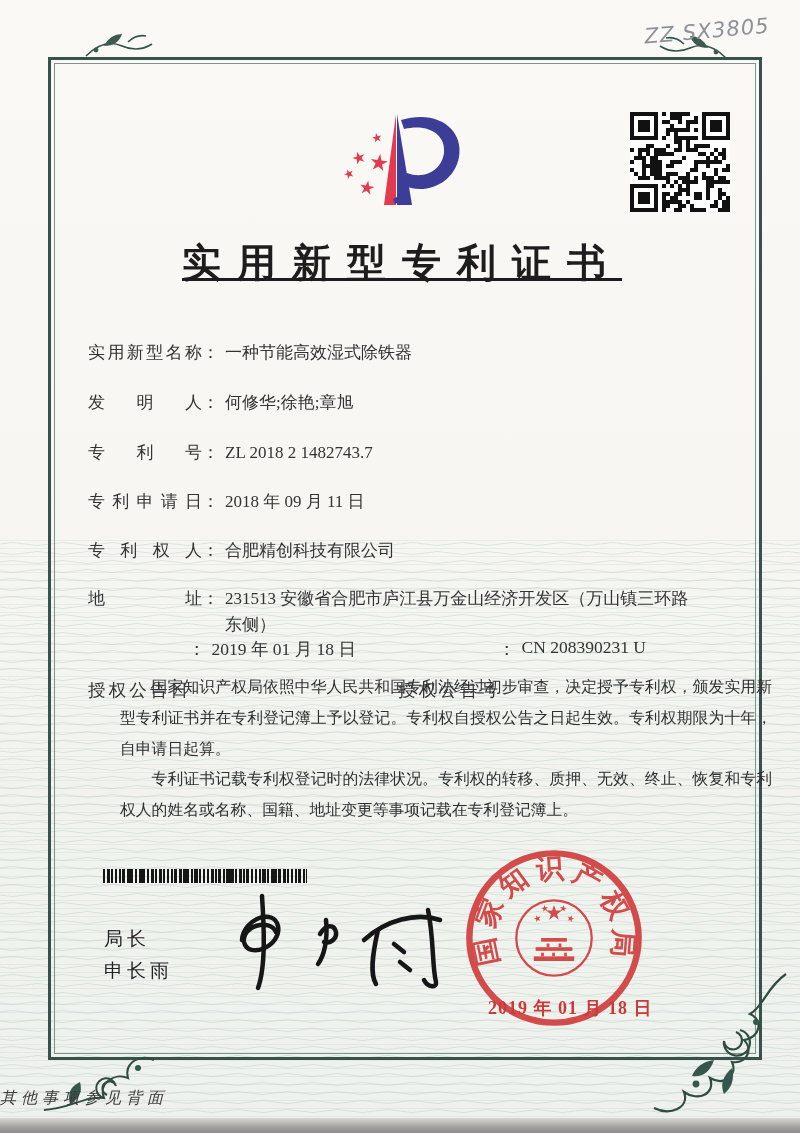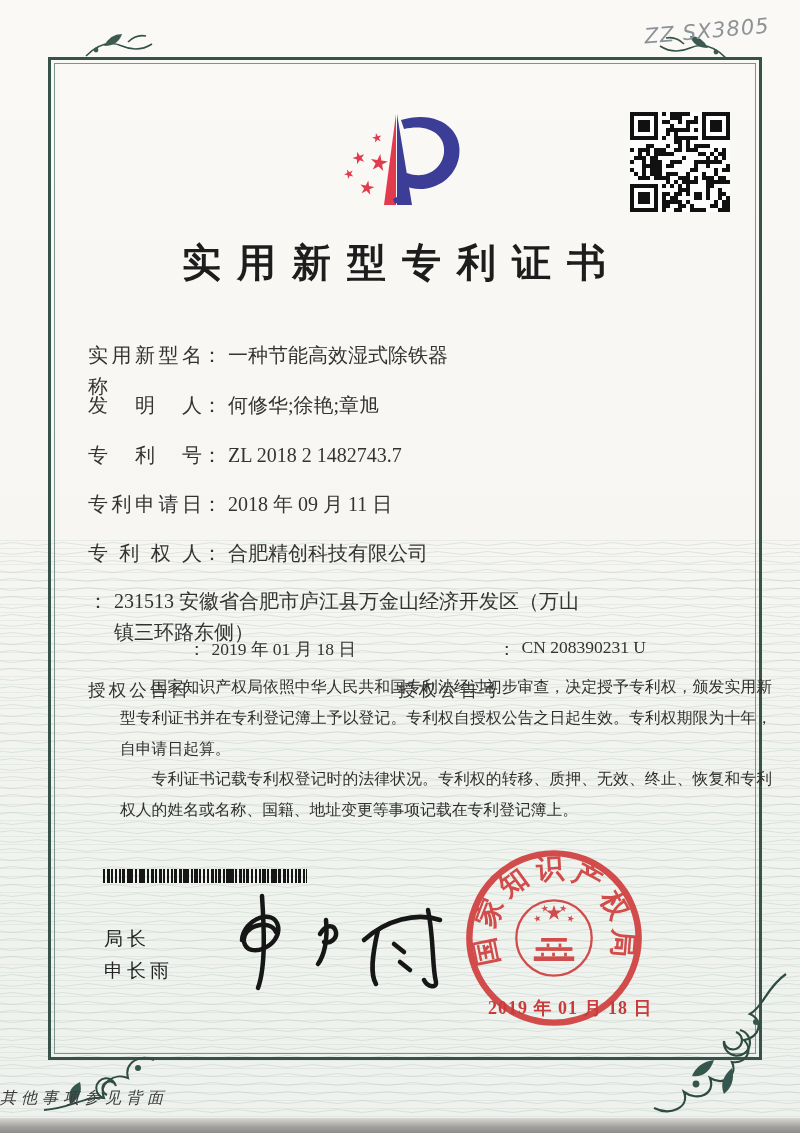--- a/index.html
+++ b/index.html
@@ -38,25 +38,25 @@
   .hand-note{
     position:absolute;left:644px;top:18px;width:150px;
     font-family:"DejaVu Sans",sans-serif;font-style:italic;
     color:#8d9298;font-size:21px;transform:rotate(-5deg);letter-spacing:1px;
   }
   .logo{position:absolute;left:334px;top:108px;}
   .qr{position:absolute;left:630px;top:112px;width:100px;height:100px;background:#fdfdfd;}
   .doc-title{
     position:absolute;left:48px;top:236px;width:708px;
     text-align:center;font-size:39px;font-weight:bold;
-    letter-spacing:16px;color:#1d1d1d;
+    letter-spacing:16px;color:#1d1d1d;text-decoration:underline;
   }
   .row{
     position:absolute;left:88px;width:652px;display:flex;
-    font-size:20px;line-height:1.55;color:#333;
+    font-size:17px;line-height:1.55;color:#333;
   }
   .row .lbl{
     display:inline-block;width:114px;flex:0 0 114px;
     text-align:justify;text-align-last:justify;
   }
   .row .colon{flex:0 0 auto;margin-right:6px;}
   .row .val{flex:1;max-width:480px;}
   .grant-row{position:absolute;left:88px;top:637px;width:652px;font-size:17.5px;color:#333;}
   .grant-pair{position:absolute;top:0;display:flex;}
   .grant-pair .lbl{display:inline-block;width:100px;flex:0 0 100px;text-align:justify;text-align-last:justify;margin-top:41px;}
@@ -471,20 +471,21 @@
     <span class="lbl">专利申请日</span>
       <span class="colon">：</span>
     <div class="val">2018 年 09 月 11 日</div>
   </div>
   <div class="row" style="top:538px">
     <span class="lbl">专利权人</span>
       <span class="colon">：</span>
     <div class="val">合肥精创科技有限公司</div>
   </div>
   <div class="row" style="top:586px">
+    <span class="lbl">地址</span>
       <span class="colon">：</span>
     <div class="val">231513 安徽省合肥市庐江县万金山经济开发区（万山镇三环路东侧）</div>
   </div>
 
   <div class="grant-row">
     <div class="grant-pair g1">
       <span class="lbl">授权公告日</span>
         <span class="colon">：</span>
       <span>2019 年 01 月 18 日</span>
     </div>

